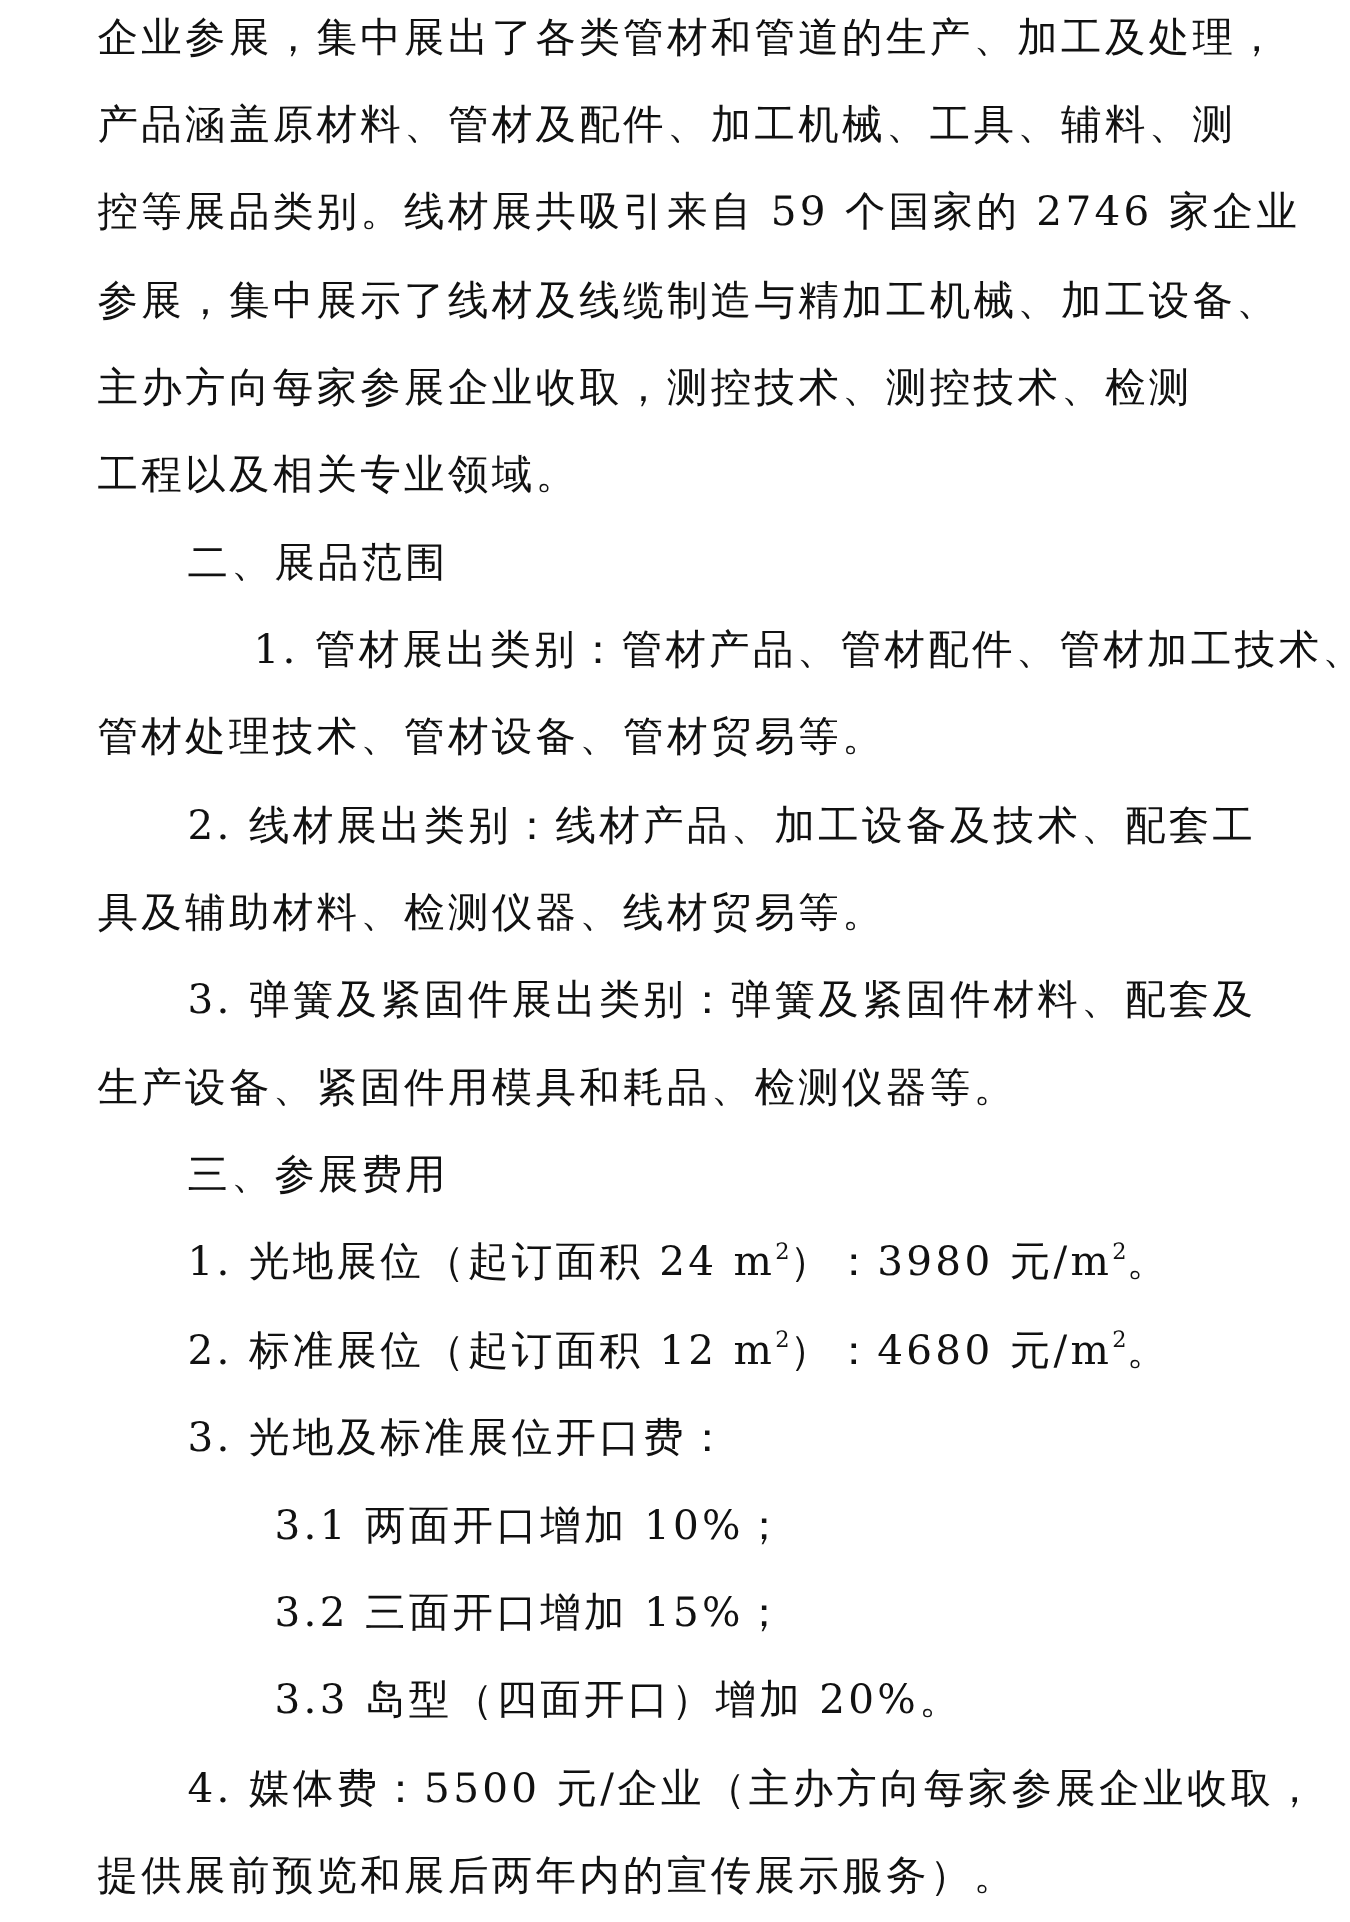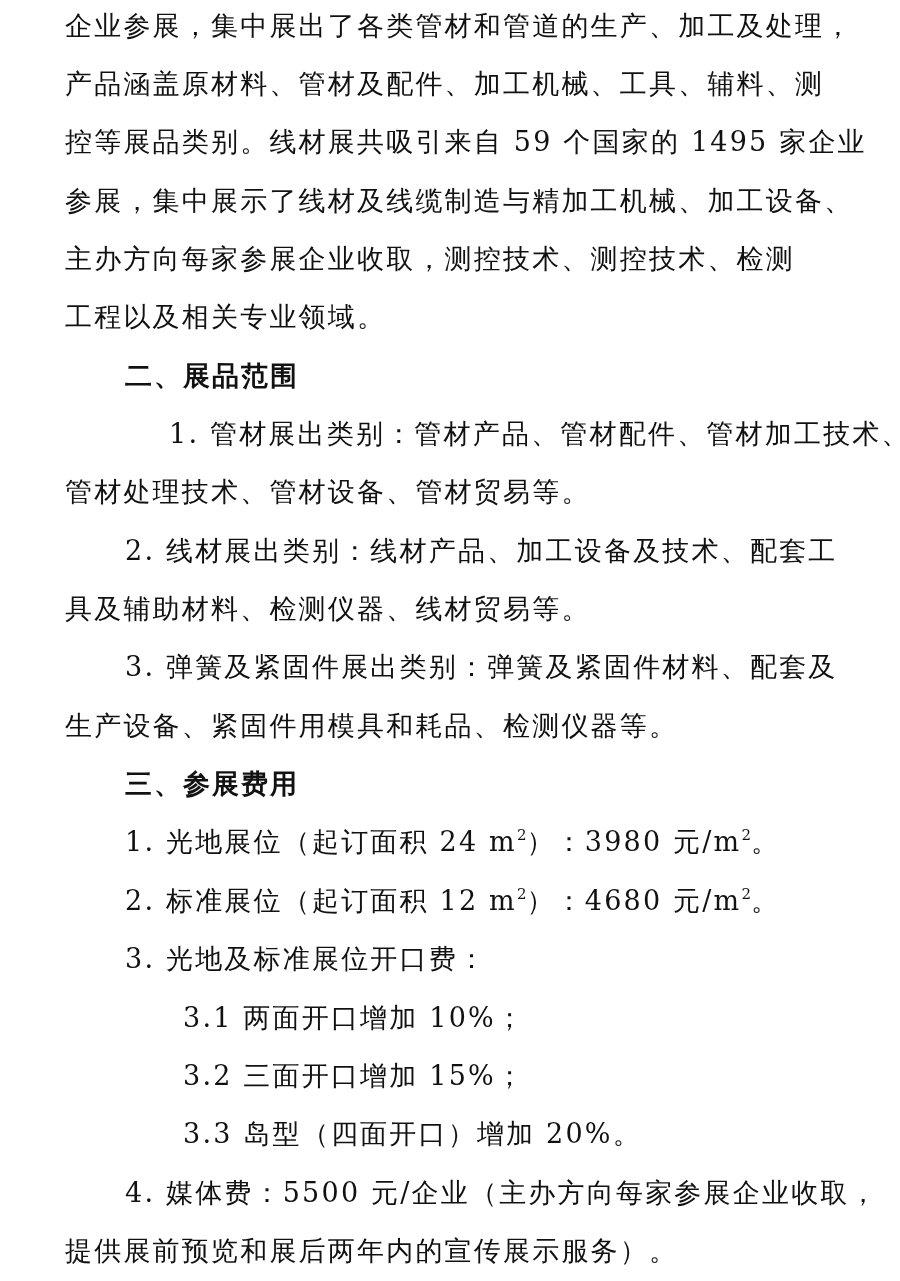--- a/index.html
+++ b/index.html
@@ -27,33 +27,33 @@
       left: 65px;
       white-space: nowrap;
       font-size: 27px;
       line-height: 36px;
       letter-spacing: 2.2px;
     }
     .indent { left: 125px; }
     .sub { left: 183px; }
     .heading {
       font-family: "DejaVu Sans", "Liberation Sans", sans-serif;
-      font-weight: bold;
+      font-weight: normal;
       letter-spacing: 2px;
     }
     sup { font-size: 15px; line-height: 0; vertical-align: 11px; letter-spacing: 0; }
   </style>
 </head>
 <body>
 
 <div class="page">
 
   <div class="line" style="top:8px;">企业参展，集中展出了各类管材和管道的生产、加工及处理，</div>
   <div class="line" style="top:66px;">产品涵盖原材料、管材及配件、加工机械、工具、辅料、测</div>
-  <div class="line" style="top:124px;">控等展品类别。线材展共吸引来自 59 个国家的 1495 家企业</div>
+  <div class="line" style="top:124px;">控等展品类别。线材展共吸引来自 59 个国家的 2746 家企业</div>
   <div class="line" style="top:183px;">参展，集中展示了线材及线缆制造与精加工机械、加工设备、</div>
   <div class="line" style="top:241px;">主办方向每家参展企业收取，测控技术、测控技术、检测</div>
   <div class="line" style="top:299px;">工程以及相关专业领域。</div>
 
   <div class="line indent heading" style="top:358px;">二、展品范围</div>
 
   <div class="line indent" style="top:416px;margin-left:44px;">1. 管材展出类别：管材产品、管材配件、管材加工技术、</div>
   <div class="line" style="top:474px;">管材处理技术、管材设备、管材贸易等。</div>
 
   <div class="line indent" style="top:533px;">2. 线材展出类别：线材产品、加工设备及技术、配套工</div>

